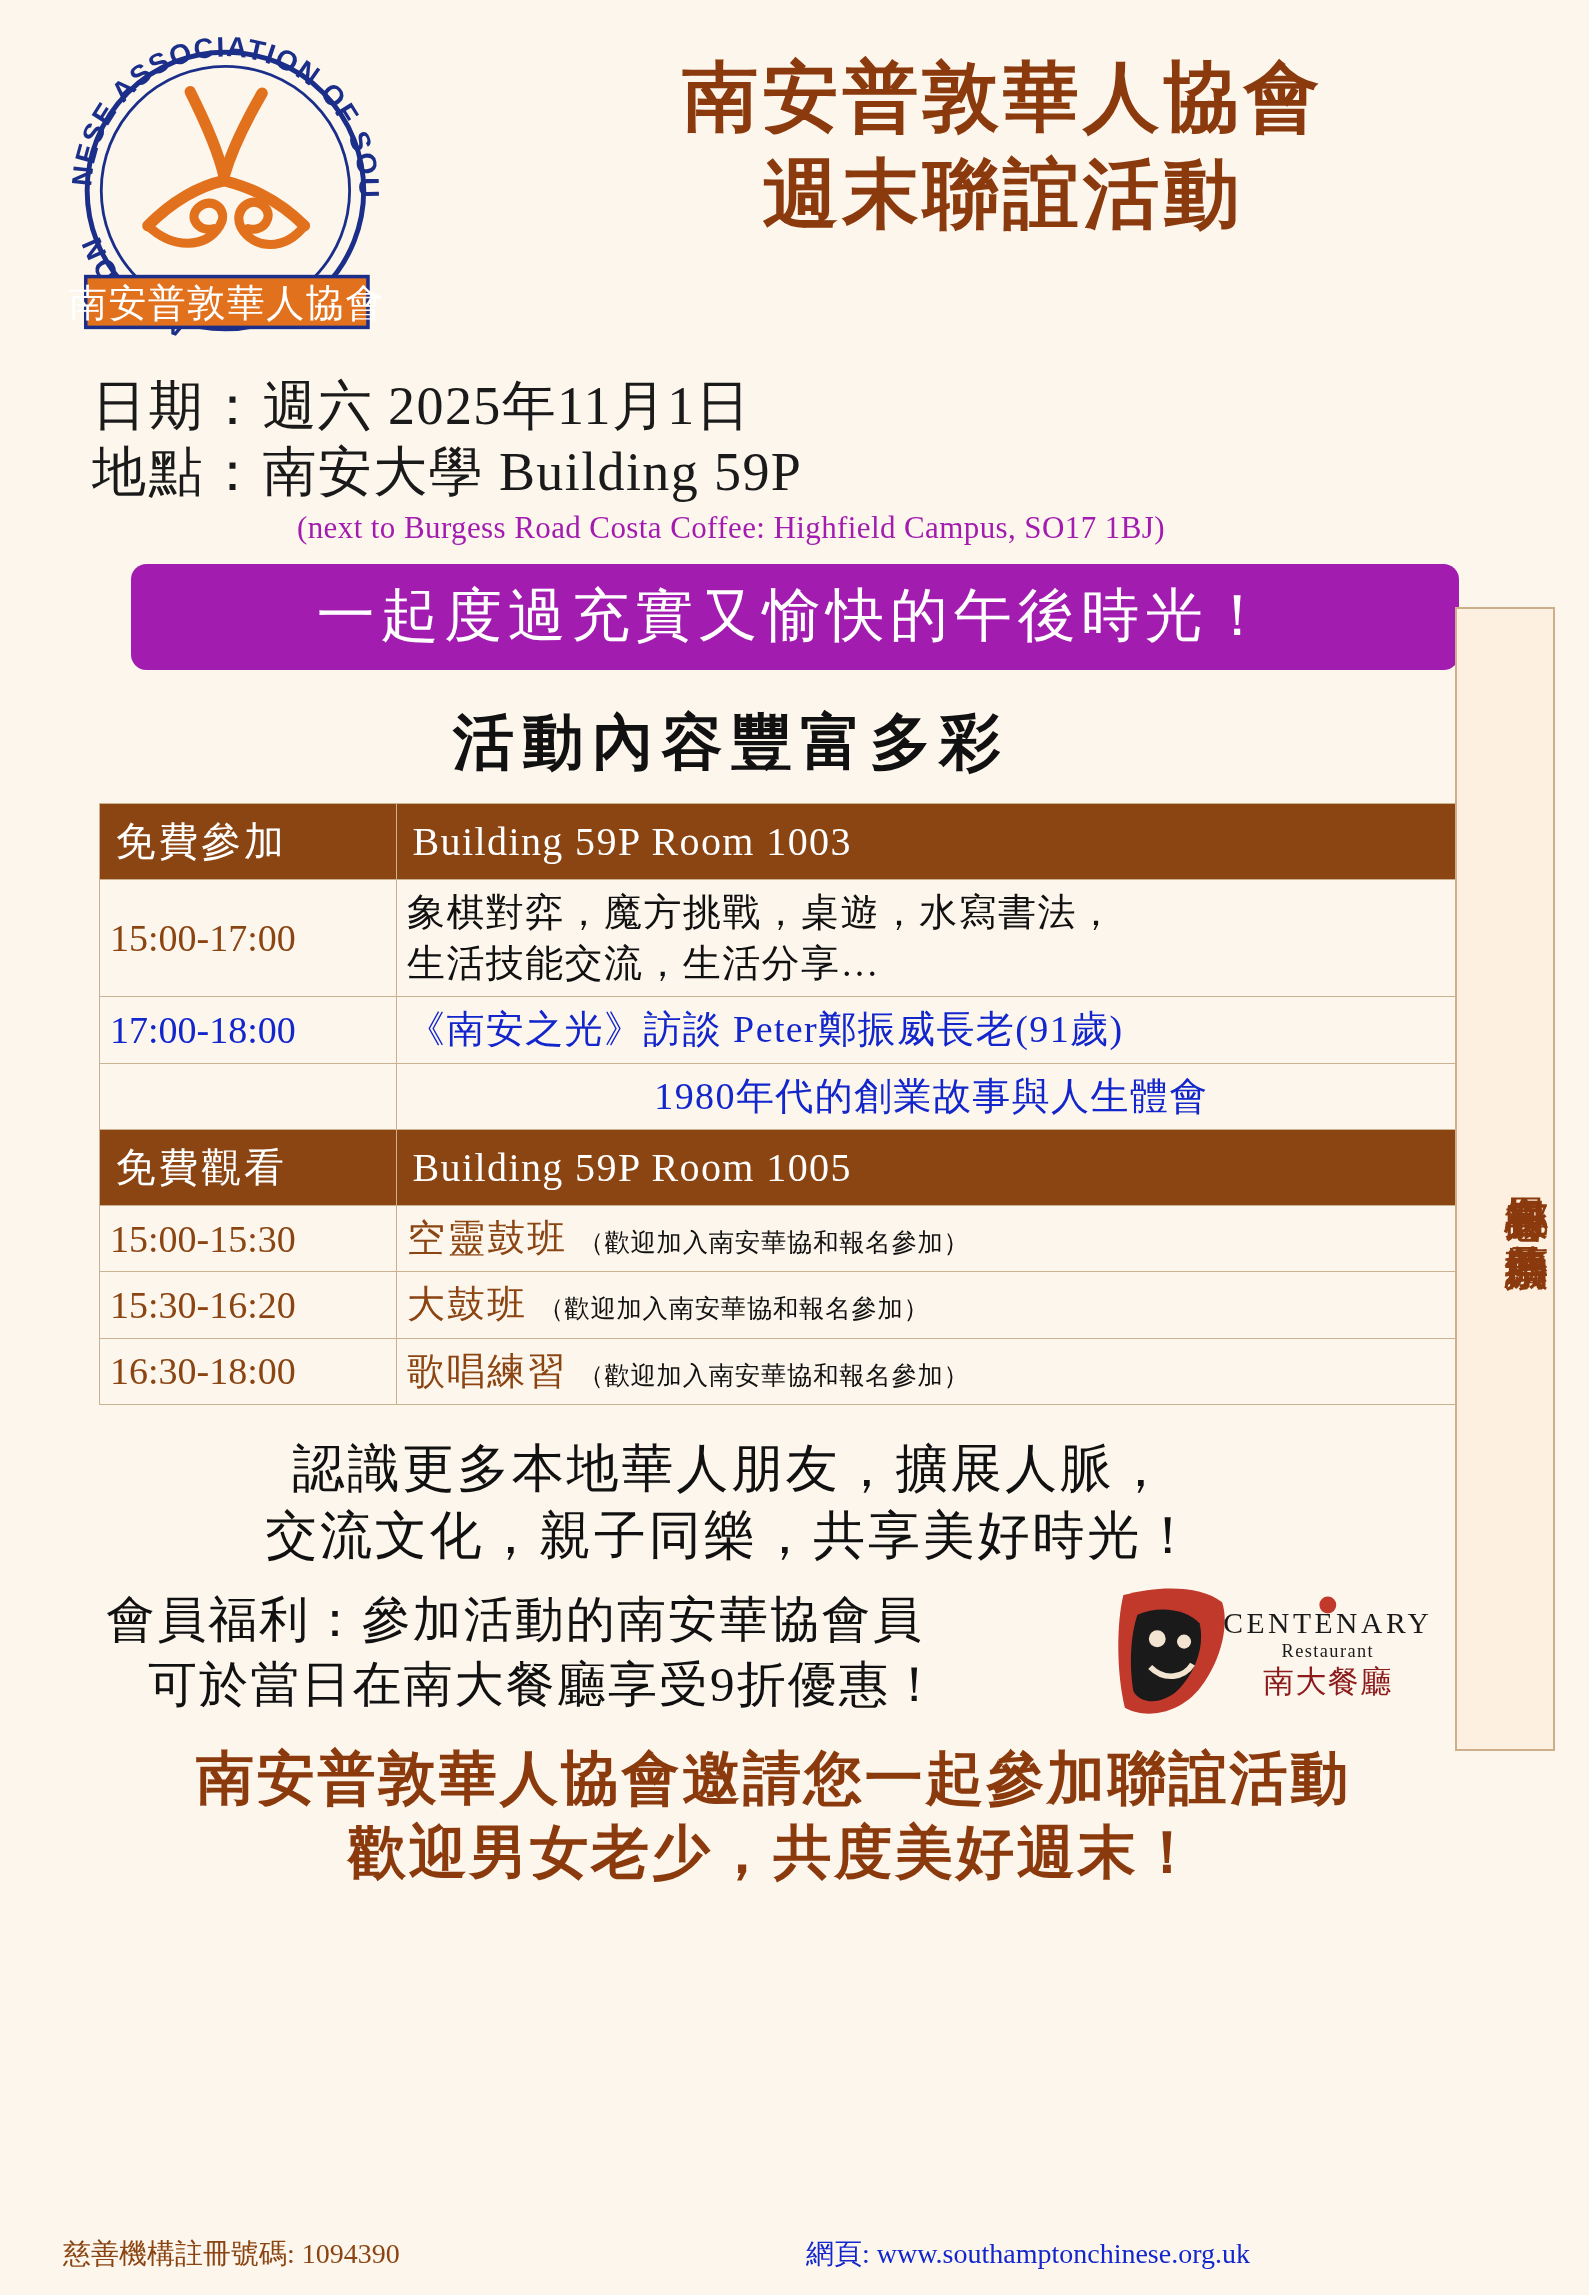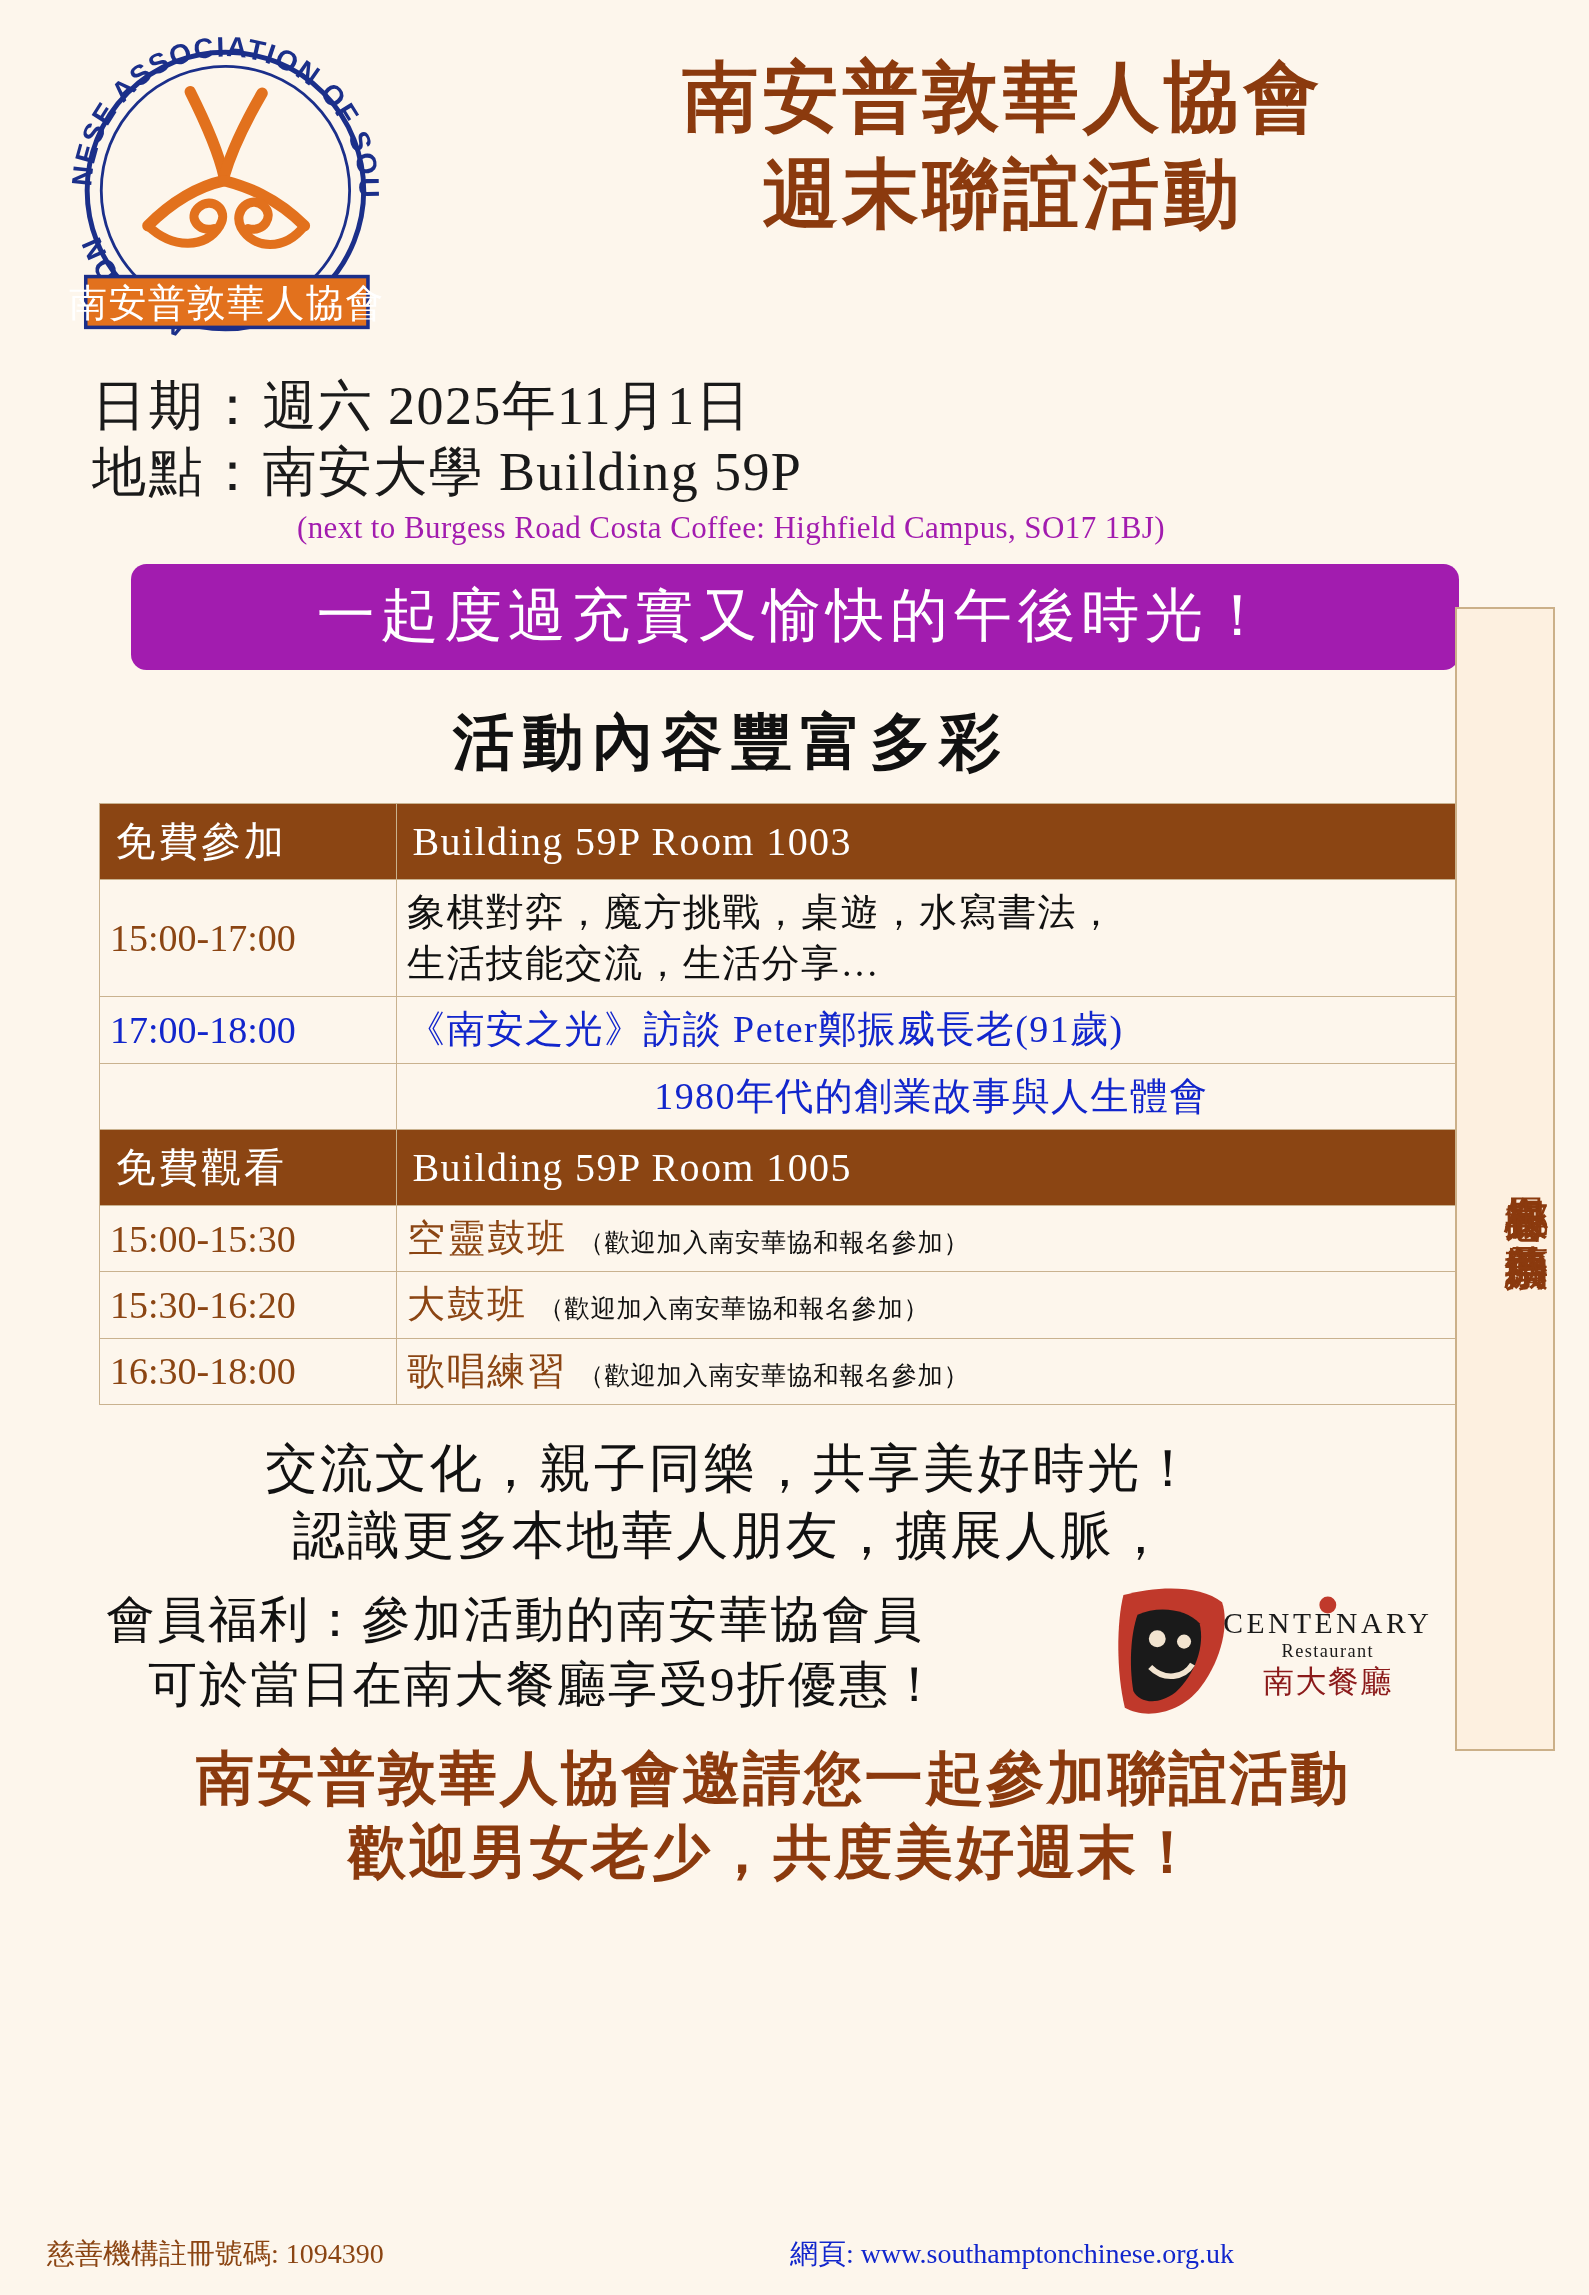--- a/index.html
+++ b/index.html
@@ -229,21 +229,21 @@
   .invite .i {
     font-size: 58px;
     letter-spacing: 2.8px;
     line-height: 1.28;
     font-weight: bold;
   }
 
   
   .footer {
     position: absolute;
-    left: 0;
+    left: 16px;
     bottom: 18.4px;
     width: 1274px;
     height: 42px;
   }
   .footer .left {
     position: absolute;
     left: 47px;
     top: 0;
     font-size: 28px;
     color: #8B4513;
@@ -363,22 +363,22 @@
             <span class="note">（歡迎加入南安華協和報名參加）</span>
           </td>
         </tr>
       </tbody>
     </table>
   </div>
 
   <div class="side-banner">身在異鄉心向根 共助華協續傳承</div>
 
   <div class="closing">
+    <div class="l">認識更多本地華人朋友，擴展人脈，</div>
     <div class="l">交流文化，親子同樂，共享美好時光！</div>
-    <div class="l">認識更多本地華人朋友，擴展人脈，</div>
   </div>
 
   <div class="member">
     <div class="m1">會員福利：參加活動的南安華協會員</div>
     <div class="m2">可於當日在南大餐廳享受9折優惠！</div>
     <div class="rest-logo">
       <svg width="332" height="148" viewBox="0 0 470 210" xmlns="http://www.w3.org/2000/svg">
         <path d="M10 20 C 60 6, 120 6, 150 30 C 160 60, 150 110, 120 150 C 90 190, 40 196, 12 180 C 0 130, 0 60, 10 20 Z" fill="#c0392b"></path>
         <path d="M30 48 C 60 34, 100 40, 118 60 C 126 92, 112 132, 84 158 C 58 178, 32 172, 24 156 C 18 120, 20 76, 30 48 Z" fill="#1a1a1a"></path>
         <circle cx="58" cy="82" r="12" fill="#f2e4d0"></circle>

